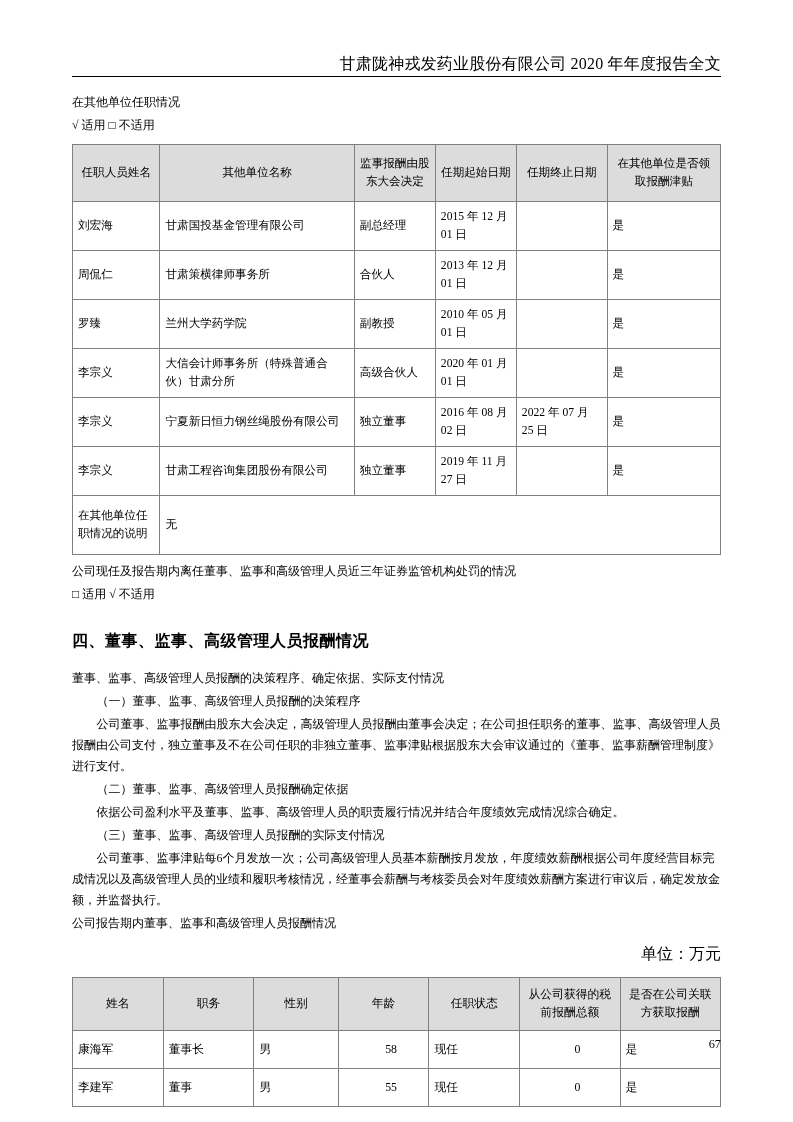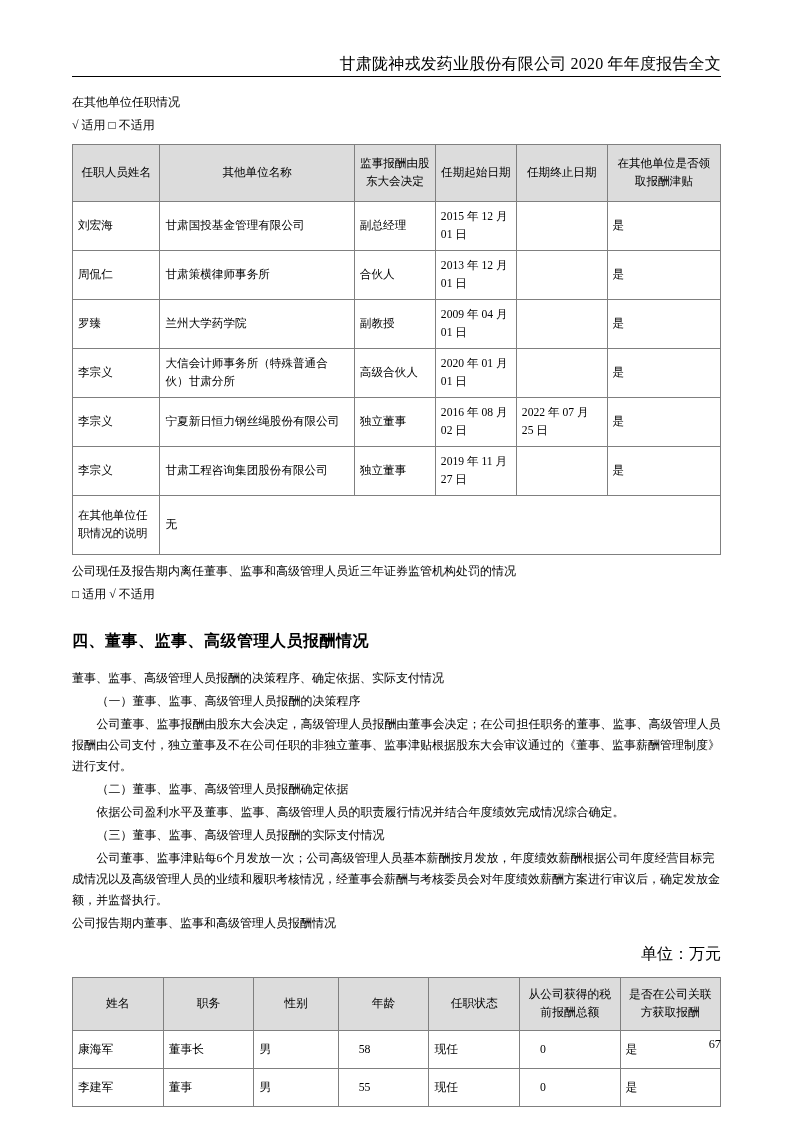--- a/index.html
+++ b/index.html
@@ -91,21 +91,21 @@
     background: #dcdcdc;
     text-align: center;
     height: 40px;
     font-size: 11.8px;
     line-height: 1.5;
   }
   .t2 td {
     height: 25px;
     font-size: 11.8px;
   }
-  .num { text-align: left; padding-left: 20px; }
+  .num { text-align: center; padding-left: 20px; }
   .pagenum {
     position: absolute;
     bottom: 70px;
     right: 72px;
     font-size: 12.3px;
     text-align: right;
   }
 </style>
 </head>
 <body>
@@ -153,21 +153,21 @@
           <td class="c-left">甘肃策横律师事务所</td>
           <td class="c-left">合伙人</td>
           <td class="c-left">2013 年 12 月 01 日</td>
           <td class="c-left"></td>
           <td class="c-left">是</td>
         </tr>
         <tr>
           <td class="c-left">罗臻</td>
           <td class="c-left">兰州大学药学院</td>
           <td class="c-left">副教授</td>
-          <td class="c-left">2009 年 04 月 01 日</td>
+          <td class="c-left">2010 年 05 月 01 日</td>
           <td class="c-left"></td>
           <td class="c-left">是</td>
         </tr>
         <tr>
           <td class="c-left">李宗义</td>
           <td class="c-left">大信会计师事务所（特殊普通合伙）甘肃分所</td>
           <td class="c-left">高级合伙人</td>
           <td class="c-left">2020 年 01 月 01 日</td>
           <td class="c-left"></td>
           <td class="c-left">是</td>

